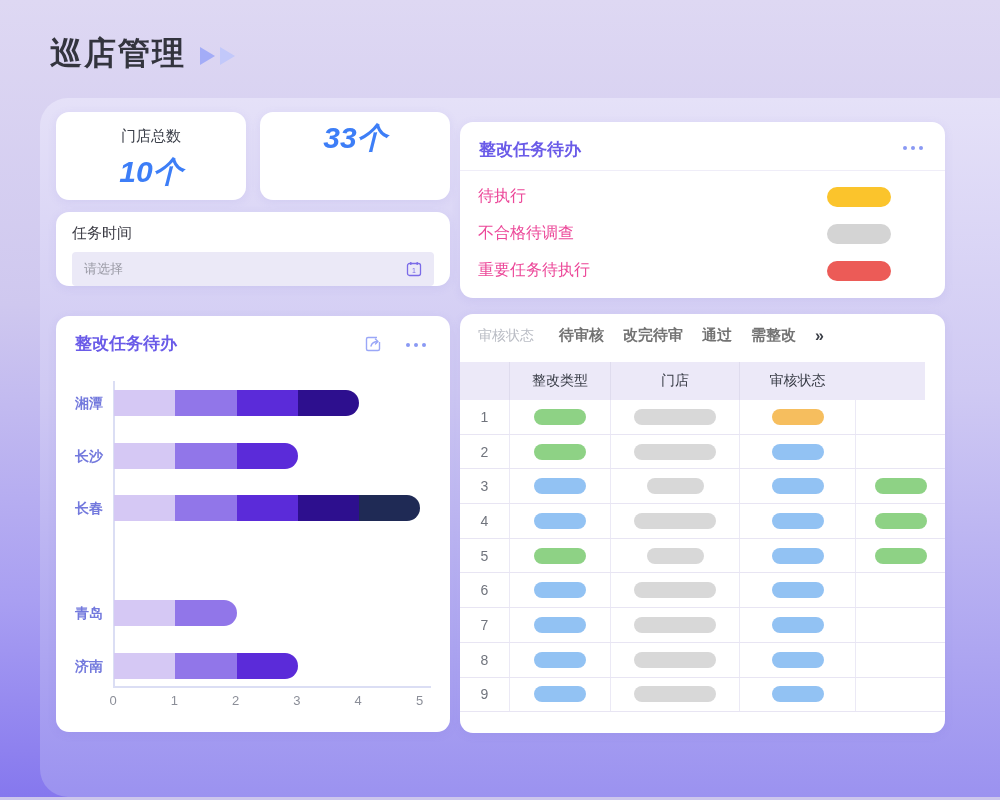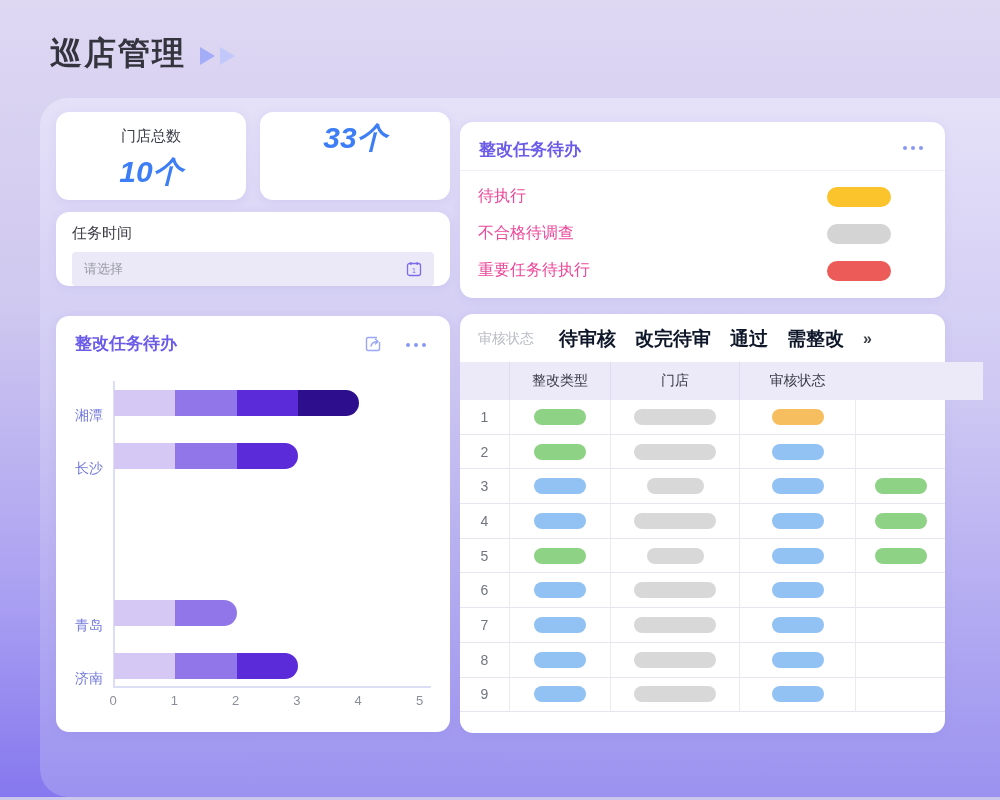--- a/index.html
+++ b/index.html
@@ -50,32 +50,32 @@
   .todo-pill { width:64px; height:20px; border-radius:10px; }
 
   
   .repair-card { left:56px; top:316px; width:394px; height:416px; }
   .repair-icons { position:absolute; right:24px; top:18px; display:flex; align-items:center; gap:22px; }
   .chart { position:absolute; left:0; top:71px; width:394px; height:330px; }
   .axis-v { position:absolute; left:57px; top:-6px; width:2px; height:305px; background:#DBDEF4; }
   .axis-h { position:absolute; left:57px; top:299px; width:318px; height:2px; background:#DBDEF4; }
   .bar-row { position:absolute; left:0; height:26px; width:394px; }
   .bar-label { position:absolute; left:0; top:0; width:47px; text-align:right;
-    font-size:14px; color:#7379DD; line-height:26px; font-weight:400;margin-top:12px; }
+    font-size:14px; color:#7379DD; line-height:26px; font-weight:700; }
   .bar-seg { position:absolute; top:0; height:26px; }
   .bar-seg.last { border-radius:0 13px 13px 0; }
   .x-tick { position:absolute; top:306px; width:24px; text-align:center; font-size:13px; color:#8B8E98; }
 
   
   .table-card { left:460px; top:314px; width:485px; height:419px; }
   .filter-row { position:absolute; left:18px; top:12px; display:flex; align-items:center; gap:19px; }
   .filter-label { font-size:14px; color:#B9BCC4; margin-right:6px; }
-  .filter-opt { font-size:19px; font-weight:600; color:#0f172a; }
+  .filter-opt { font-size:15px; font-weight:600; color:#737373; }
   .filter-more { font-size:16px; color:#3A3E46; font-weight:600; }
-  .tbl-header { position:absolute; left:0; top:48px; width:523px; height:38px; background:#ECE9F8;
+  .tbl-header { position:absolute; left:0; top:48px; width:465px; height:38px; background:#ECE9F8;
     display:grid; grid-template-columns:49px 101px 129px 116px 90px; }
   .tbl-header > div { display:flex; align-items:center; justify-content:center;
     font-size:14px; font-weight:500; color:#383C46; border-left:1px solid #DFDCEE; }
   .tbl-header > div:first-child { border-left:none; }
   .tbl-body { position:absolute; left:0; top:86px; width:485px; }
   .tbl-row { display:grid; grid-template-columns:49px 101px 129px 116px 90px; height:34.7px;
     border-bottom:1px solid #E8E5F3; }
   .tbl-row > div { display:flex; align-items:center; justify-content:center; border-left:1px solid #EBE9F5; }
   .tbl-row > div:first-child { border-left:none; }
   .row-num { font-size:14px; color:#70747D; }
@@ -167,20 +167,28 @@
         <div class="bar-seg" style="left: 119.3px; width: 61.3px; background: rgb(145, 118, 233);"></div>
         <div class="bar-seg" style="left: 180.6px; width: 61.3px; background: rgb(91, 43, 217);"></div>
         <div class="bar-seg last" style="left: 241.9px; width: 61.3px; background: rgb(45, 15, 142);"></div>
       </div>
       <div class="bar-row" style="top: 55.5px;">
         <div class="bar-label">长沙</div>
         <div class="bar-seg" style="left: 58px; width: 61.3px; background: rgb(213, 200, 244);"></div>
         <div class="bar-seg" style="left: 119.3px; width: 61.3px; background: rgb(145, 118, 233);"></div>
         <div class="bar-seg last" style="left: 180.6px; width: 61.3px; background: rgb(91, 43, 217);"></div>
       </div>
+      <div class="bar-row" style="top: 108px;">
+        <div class="bar-label">长春</div>
+        <div class="bar-seg" style="left: 58px; width: 61.3px; background: rgb(213, 200, 244);"></div>
+        <div class="bar-seg" style="left: 119.3px; width: 61.3px; background: rgb(145, 118, 233);"></div>
+        <div class="bar-seg" style="left: 180.6px; width: 61.3px; background: rgb(91, 43, 217);"></div>
+        <div class="bar-seg" style="left: 241.9px; width: 61.3px; background: rgb(45, 15, 142);"></div>
+        <div class="bar-seg last" style="left: 303.2px; width: 61.3px; background: rgb(31, 42, 85);"></div>
+      </div>
       <div class="bar-row" style="top: 213px;">
         <div class="bar-label">青岛</div>
         <div class="bar-seg" style="left: 58px; width: 61.3px; background: rgb(213, 200, 244);"></div>
         <div class="bar-seg last" style="left: 119.3px; width: 61.3px; background: rgb(145, 118, 233);"></div>
       </div>
       <div class="bar-row" style="top: 265.5px;">
         <div class="bar-label">济南</div>
         <div class="bar-seg" style="left: 58px; width: 61.3px; background: rgb(213, 200, 244);"></div>
         <div class="bar-seg" style="left: 119.3px; width: 61.3px; background: rgb(145, 118, 233);"></div>
         <div class="bar-seg last" style="left: 180.6px; width: 61.3px; background: rgb(91, 43, 217);"></div>

